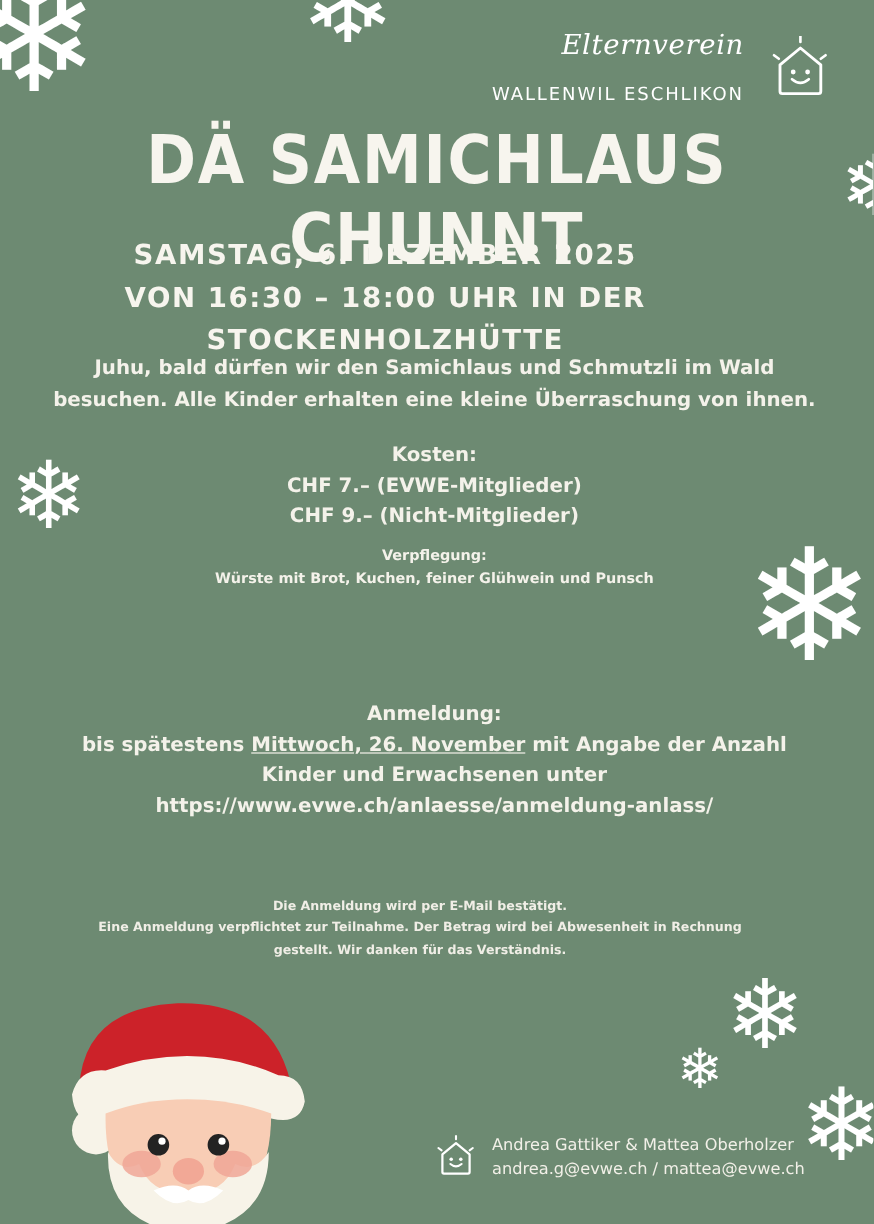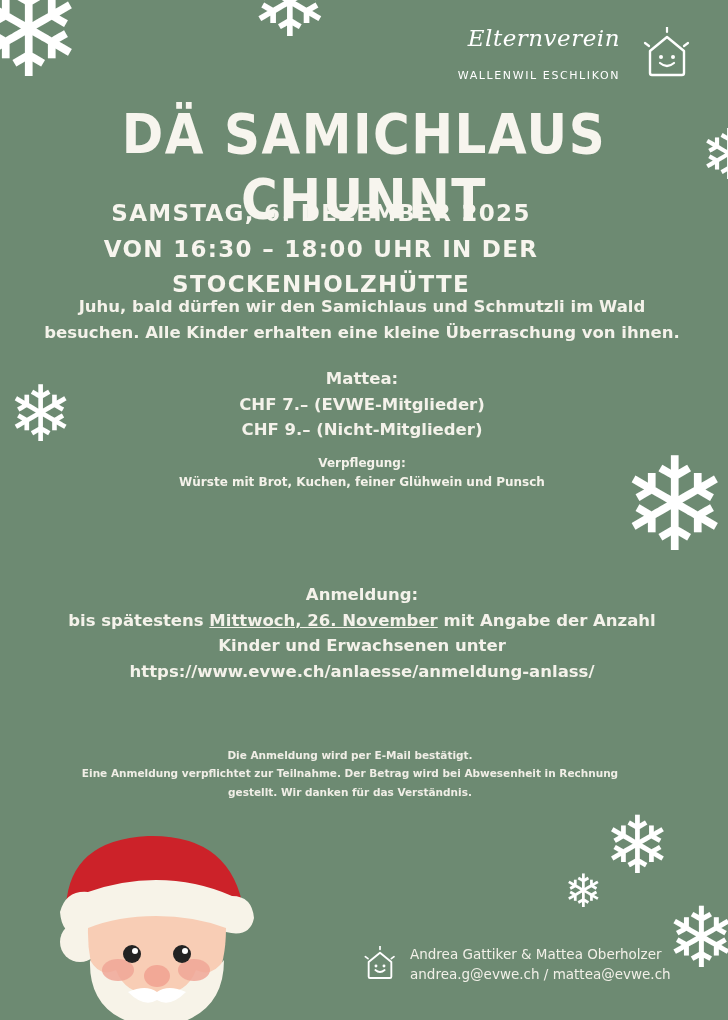--- a/index.html
+++ b/index.html
@@ -55,21 +55,21 @@
   }
   .logo-title {
     font-family: "DejaVu Serif", serif;
     font-style: italic;
     font-size: 23px;
     letter-spacing: 0.5px;
     line-height: 1.05;
     font-weight: 400;
   }
   .logo-sub {
-    font-size: 11px;
+    font-size: 15px;
     letter-spacing: 1.6px;
     margin-top: 19px;
   }
   .logo-mark { position: relative; width: 54px; height: 54px; }
 
   
   .headline {
     position: absolute;
     top: 108px;
     left: 0;
@@ -189,21 +189,21 @@
     <div>Samstag, 6. Dezember 2025</div>
     <div>von 16:30 – 18:00 Uhr in der Stockenholzhütte</div>
   </div>
 
   <div class="body-block intro">
     <div>Juhu, bald dürfen wir den Samichlaus und Schmutzli im Wald</div>
     <div>besuchen. Alle Kinder erhalten eine kleine Überraschung von ihnen.</div>
   </div>
 
   <div class="body-block kosten">
-    <div>Mattea:</div>
+    <div>Kosten:</div>
     <div>CHF 7.– (EVWE-Mitglieder)</div>
     <div>CHF 9.– (Nicht-Mitglieder)</div>
   </div>
 
   <div class="body-block verpflegung">
     <div>Verpflegung:</div>
     <div>Würste mit Brot, Kuchen, feiner Glühwein und Punsch</div>
   </div>
 
   <div class="body-block anmeldung">

